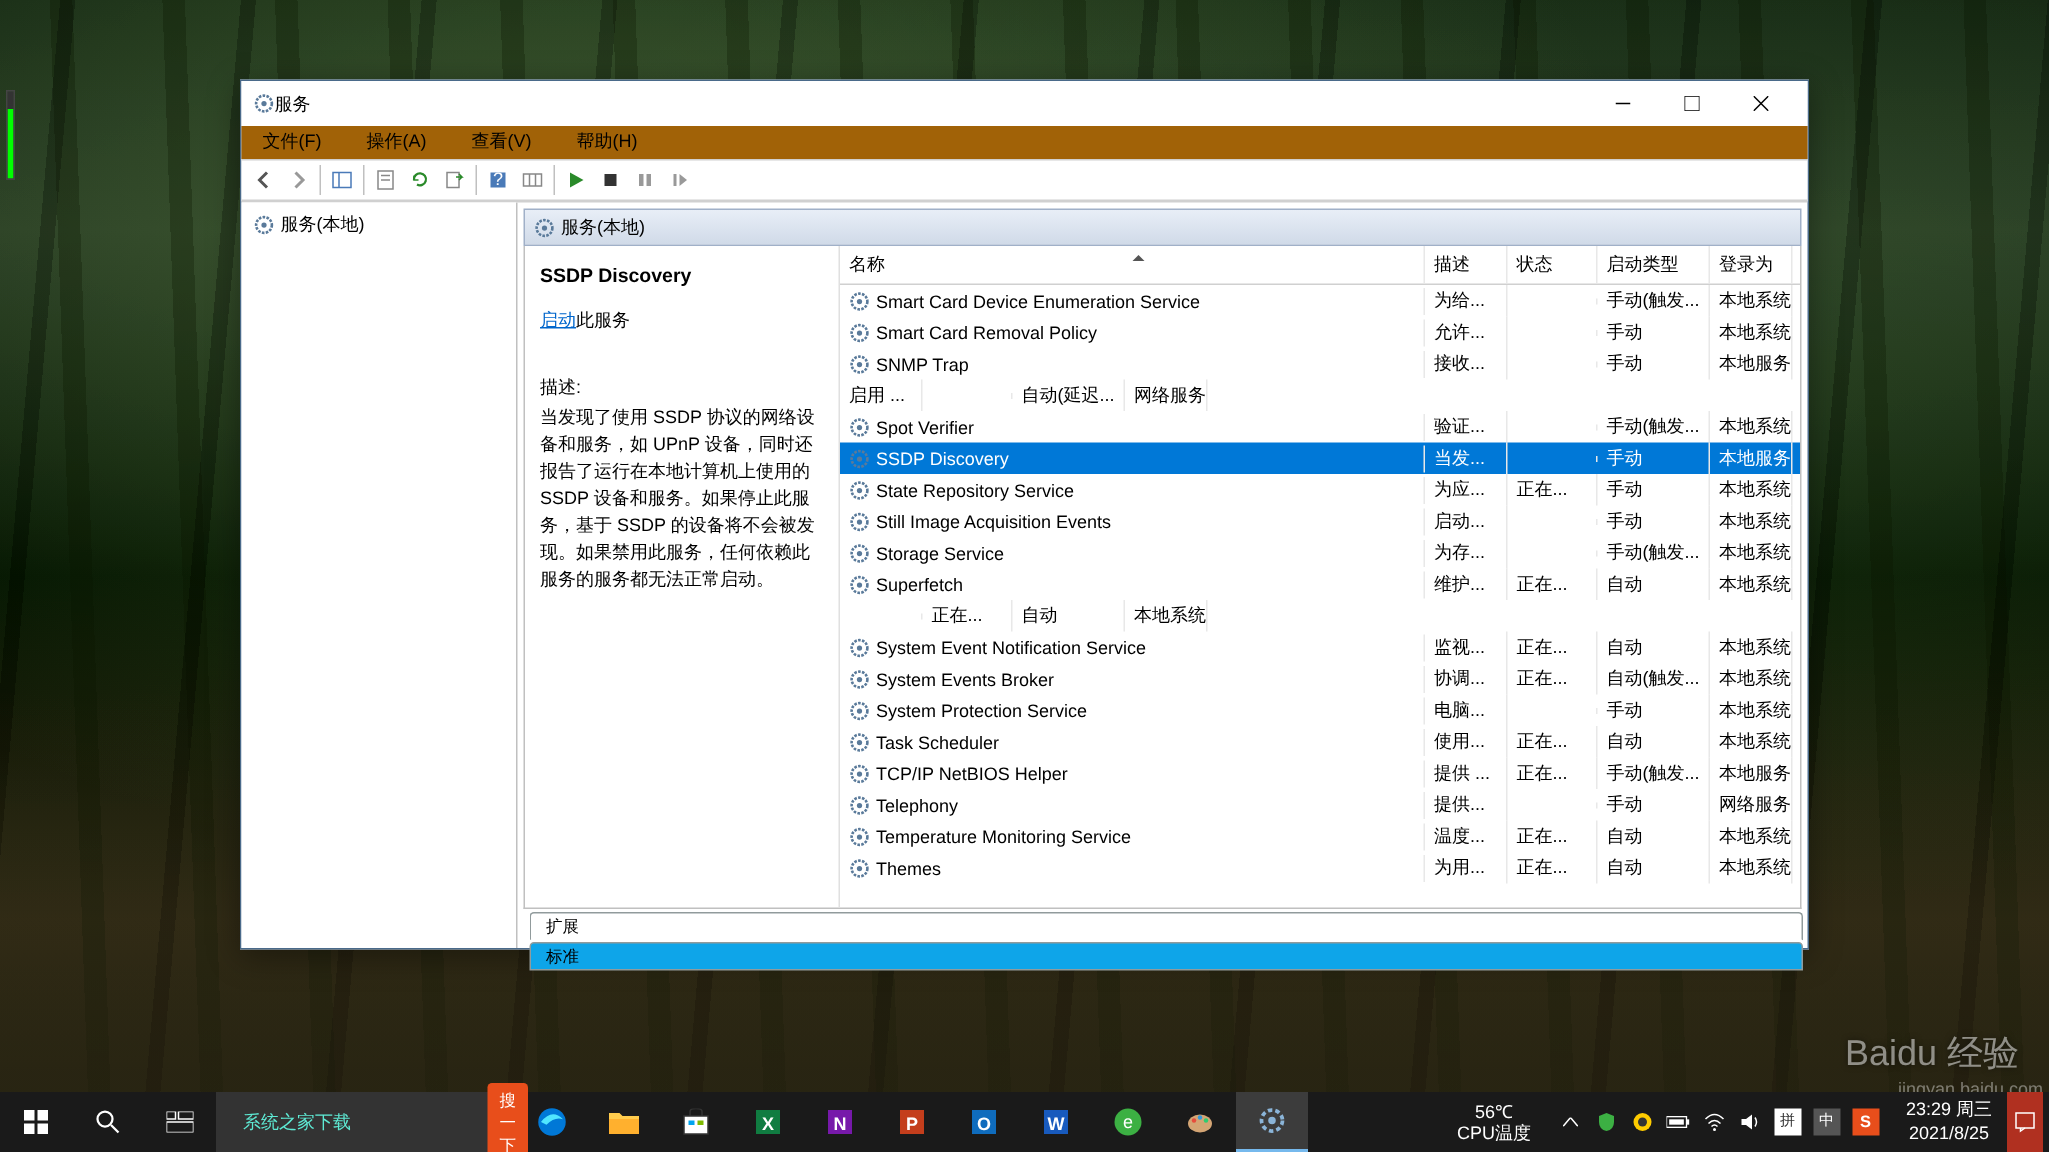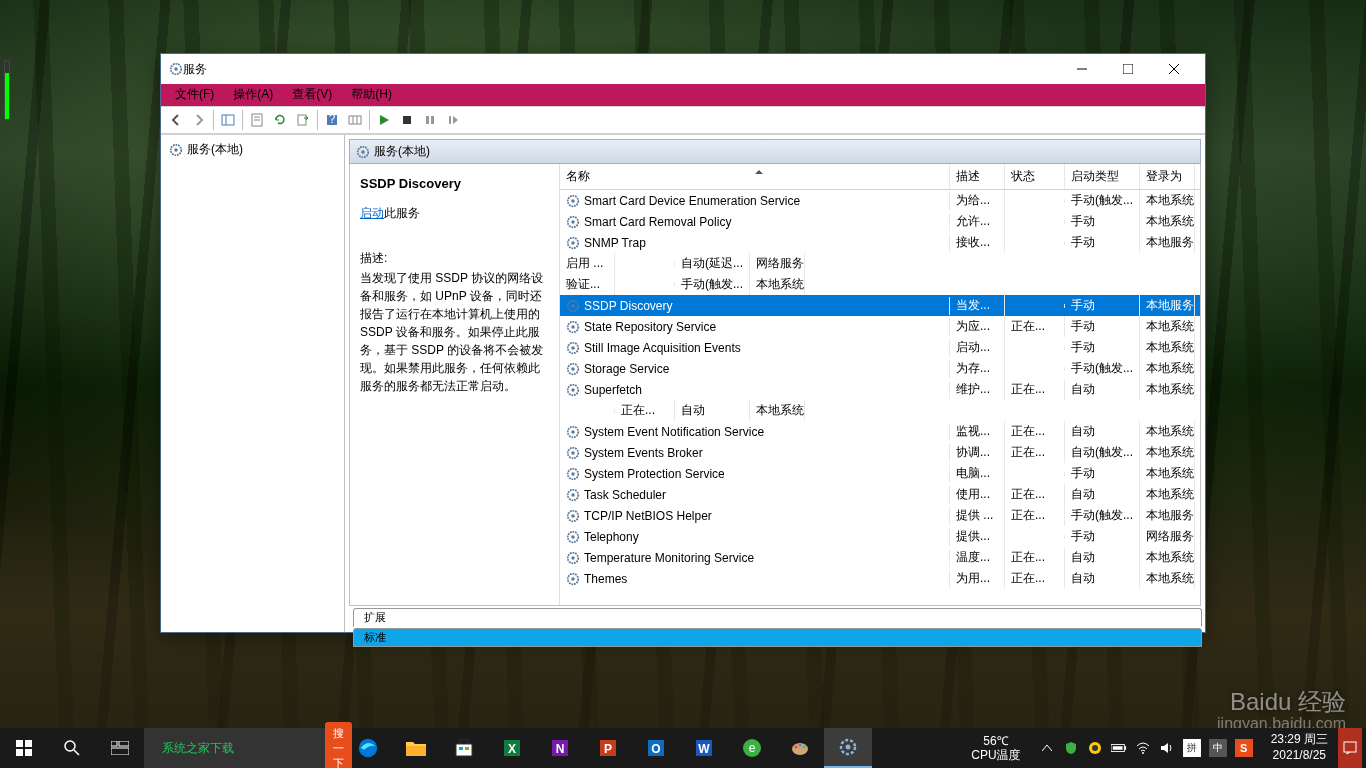--- a/index.html
+++ b/index.html
@@ -2,29 +2,29 @@
 <html><head>
 <meta charset="utf-8">
 <style>
 *{box-sizing:border-box;margin:0;padding:0;font-family:"Microsoft YaHei","Segoe UI",sans-serif;font-size:12px}
 body{width:1366px;height:768px;overflow:hidden;background:linear-gradient(to bottom,#3a4a3a 0%,#2a3828 30%,#1a2818 60%,#2a2a1a 100%);position:relative}
 .wallpaper{position:absolute;inset:0;background:radial-gradient(ellipse at 30% 20%,rgba(120,160,90,0.4),transparent 50%),radial-gradient(ellipse at 80% 30%,rgba(100,140,80,0.3),transparent 50%),linear-gradient(to bottom,#1a2a1a 0%,#2a3a28 20%,#0a1808 50%,#3a3520 80%,#2a2818 100%);filter:contrast(1.1)}
 .wallpaper::before{content:"";position:absolute;inset:0;background:repeating-linear-gradient(95deg,transparent 0,transparent 40px,rgba(0,0,0,0.3) 40px,rgba(0,0,0,0.3) 50px,transparent 50px,transparent 120px),repeating-linear-gradient(88deg,transparent 0,transparent 60px,rgba(20,30,10,0.4) 60px,rgba(20,30,10,0.4) 75px);opacity:0.7}
 .wallpaper::after{content:"";position:absolute;bottom:0;left:0;right:0;height:40%;background:linear-gradient(to top,rgba(50,45,30,0.6),transparent)}
 .cpu-meter{position:absolute;left:4px;top:60px;width:6px;height:60px;background:linear-gradient(to top,#0f0 0%,#0f0 80%,#333 80%);border:1px solid #444;z-index:5}
 .watermark{position:absolute;right:20px;bottom:50px;color:rgba(255,255,255,0.5);font-size:24px;font-weight:normal;z-index:5;text-shadow:0 0 4px rgba(0,0,0,0.5)}
-.watermark-sub{position:absolute;right:20px;bottom:35px;color:rgba(255,255,255,0.4);font-size:16px;z-index:5}
+.watermark-sub{position:absolute;right:4px;bottom:35px;color:rgba(255,255,255,0.4);font-size:12px;z-index:5}
 
 
 .win{position:absolute;left:160px;top:53px;width:1046px;height:580px;background:#fff;border:1px solid #4a6a8a;box-shadow:0 4px 20px rgba(0,0,0,0.4);z-index:10;display:flex;flex-direction:column}
 .titlebar{height:30px;display:flex;align-items:center;padding:0 8px;background:#fff}
 .gear{width:14px;height:14px;display:inline-block;vertical-align:middle}
 .winbtns{margin-left:auto;display:flex}
 .winbtn{width:46px;height:30px;display:flex;align-items:center;justify-content:center;cursor:default}
-.menubar{height:22px;display:flex;gap:7px;padding:0 8px;background:#be185d}
+.menubar{height:22px;display:flex;gap:18px;padding:0 8px;background:#a16207}
 .menubar span{padding:2px 6px;cursor:default}
 .toolbar{height:28px;display:flex;align-items:center;gap:1px;padding:2px 4px;border-top:1px solid #d0d0d0;border-bottom:1px solid #d0d0d0;background:#fff}
 .tbtn{width:22px;height:22px;display:flex;align-items:center;justify-content:center;border:1px solid transparent;cursor:default}
 .tsep{width:1px;height:20px;background:#c0c0c0;margin:0 2px}
 .body{flex:1;display:flex;border-top:1px solid #d0d0d0;min-height:0}
 .left-pane{width:195px;border-right:1px solid #c0c0c0;background:#fff;padding:4px}
 .left-item{padding:2px 4px;display:flex;align-items:center;gap:4px}
 .right-pane{flex:1;display:flex;flex-direction:column;padding:4px;min-height:0}
 .pane-hdr{background:linear-gradient(to bottom,#e8eef7,#d0dae8);border:1px solid #a0b0c8;padding:3px 6px;display:flex;align-items:center;gap:4px;font-weight:normal}
 .content{flex:1;display:flex;border:1px solid #c0c0c0;border-top:none;min-height:0}
@@ -47,21 +47,21 @@
 .tabs{height:22px;display:flex;padding:2px 0 0 4px;flex-direction:column;}
 .tab{padding:1px 10px;border:1px solid #919b9c;border-top-left-radius:3px;border-top-right-radius:3px;background:#fff;margin-right:-1px;font-size:11px;cursor:default;border-bottom:1px solid #fff;position:relative;top:0}
 .tab.inactive{background:#0ea5e9;border-bottom-color:#919b9c;top:1px}
 
 
 .taskbar{position:absolute;bottom:0;left:0;right:0;height:40px;background:#1a1a1a;display:flex;align-items:center;z-index:20}
 .taskbar .tleft{display:flex;align-items:center;height:100%}
 .tbaritem{width:48px;height:40px;display:flex;align-items:center;justify-content:center;cursor:default}
 .tbaritem.active{background:rgba(255,255,255,0.15);border-bottom:2px solid #76b9ed}
 .searchbox{width:200px;height:40px;background:#333;display:flex;align-items:center;padding:0 10px;color:#ccc;gap:8px;border-right:1px solid #555}
-.searchbox input{background:transparent;border:none;color:#22c55e;flex:1;outline:none}
+.searchbox input{background:transparent;border:none;color:#5eead4;flex:1;outline:none}
 .searchbtn{background:#e84e1b;color:#fff;padding:4px 8px;font-size:11px;border-radius:3px}
 .tright{margin-left:auto;display:flex;align-items:center;height:100%;color:#fff;gap:2px;padding-right:4px}
 .tray{display:flex;align-items:center;gap:8px;padding:0 8px;font-size:11px}
 .tempbox{text-align:center;font-size:11px;line-height:1.2;padding:0 8px}
 .clock{text-align:center;font-size:11px;line-height:1.3;padding:0 8px}
 .trayicon{width:16px;height:16px;display:inline-flex;align-items:center;justify-content:center}
 .notif{width:24px;height:40px;display:flex;align-items:center;justify-content:center;background:#b03020;font-size:10px}
 
 
 .list-body::-webkit-scrollbar{width:17px;height:17px}
@@ -258,20 +258,27 @@
                 <div class="col c-start">手动</div>
                 <div class="col c-logon">本地服务</div>
               </div>
               <div class="row">
                 <div class="col c-desc">启用 ...</div>
                 <div class="col c-status"></div>
                 <div class="col c-start">自动(延迟...</div>
                 <div class="col c-logon">网络服务</div>
               </div>
               <div class="row">
+                <div class="col c-name">
+                  <svg width="14" height="14" viewBox="0 0 16 16">
+                    <circle cx="8" cy="8" r="6" fill="none" stroke="#5a7a9a" stroke-width="2" stroke-dasharray="2 1"></circle>
+                    <circle cx="8" cy="8" r="2" fill="#5a7a9a"></circle>
+                  </svg>
+                  <span>Spot Verifier</span>
+                </div>
                 <div class="col c-desc">验证...</div>
                 <div class="col c-status"></div>
                 <div class="col c-start">手动(触发...</div>
                 <div class="col c-logon">本地系统</div>
               </div>
               <div class="row sel">
                 <div class="col c-name">
                   <svg width="14" height="14" viewBox="0 0 16 16">
                     <circle cx="8" cy="8" r="6" fill="none" stroke="#5a7a9a" stroke-width="2" stroke-dasharray="2 1"></circle>
                     <circle cx="8" cy="8" r="2" fill="#5a7a9a"></circle>

